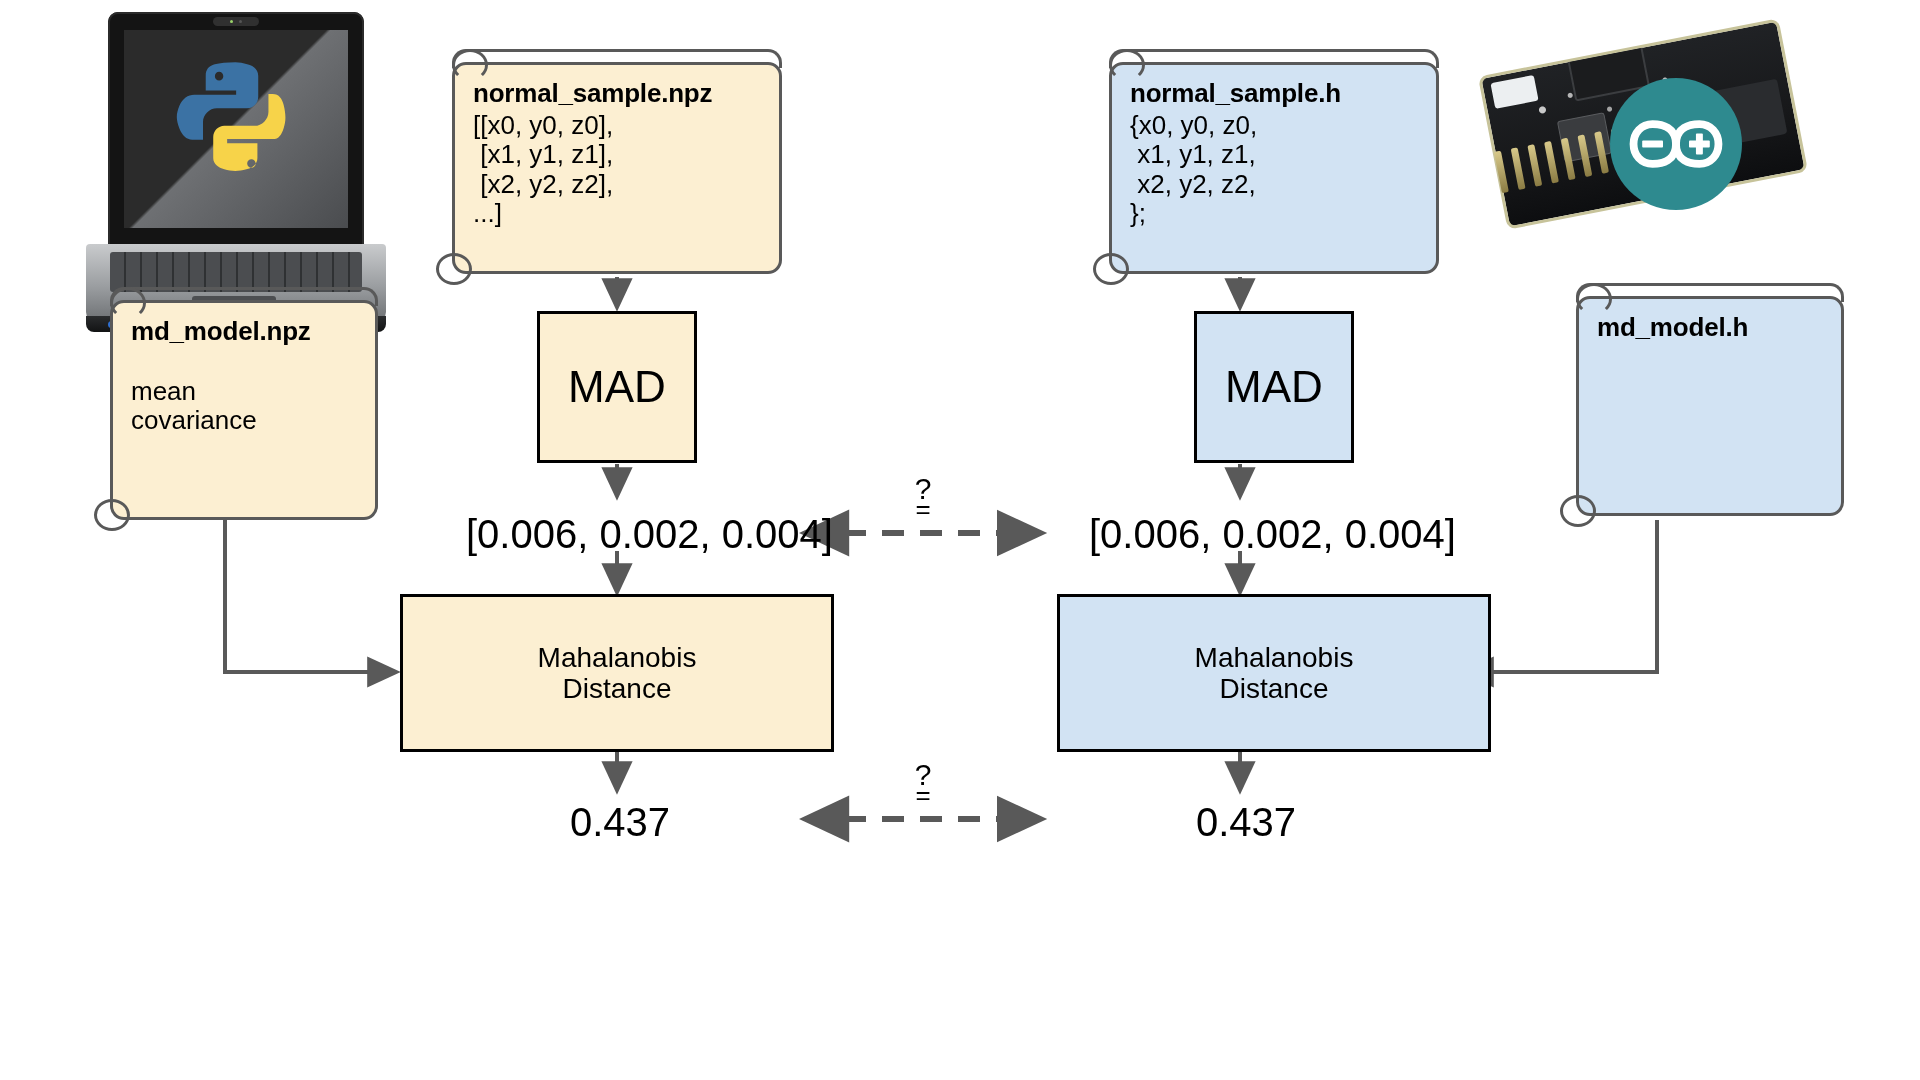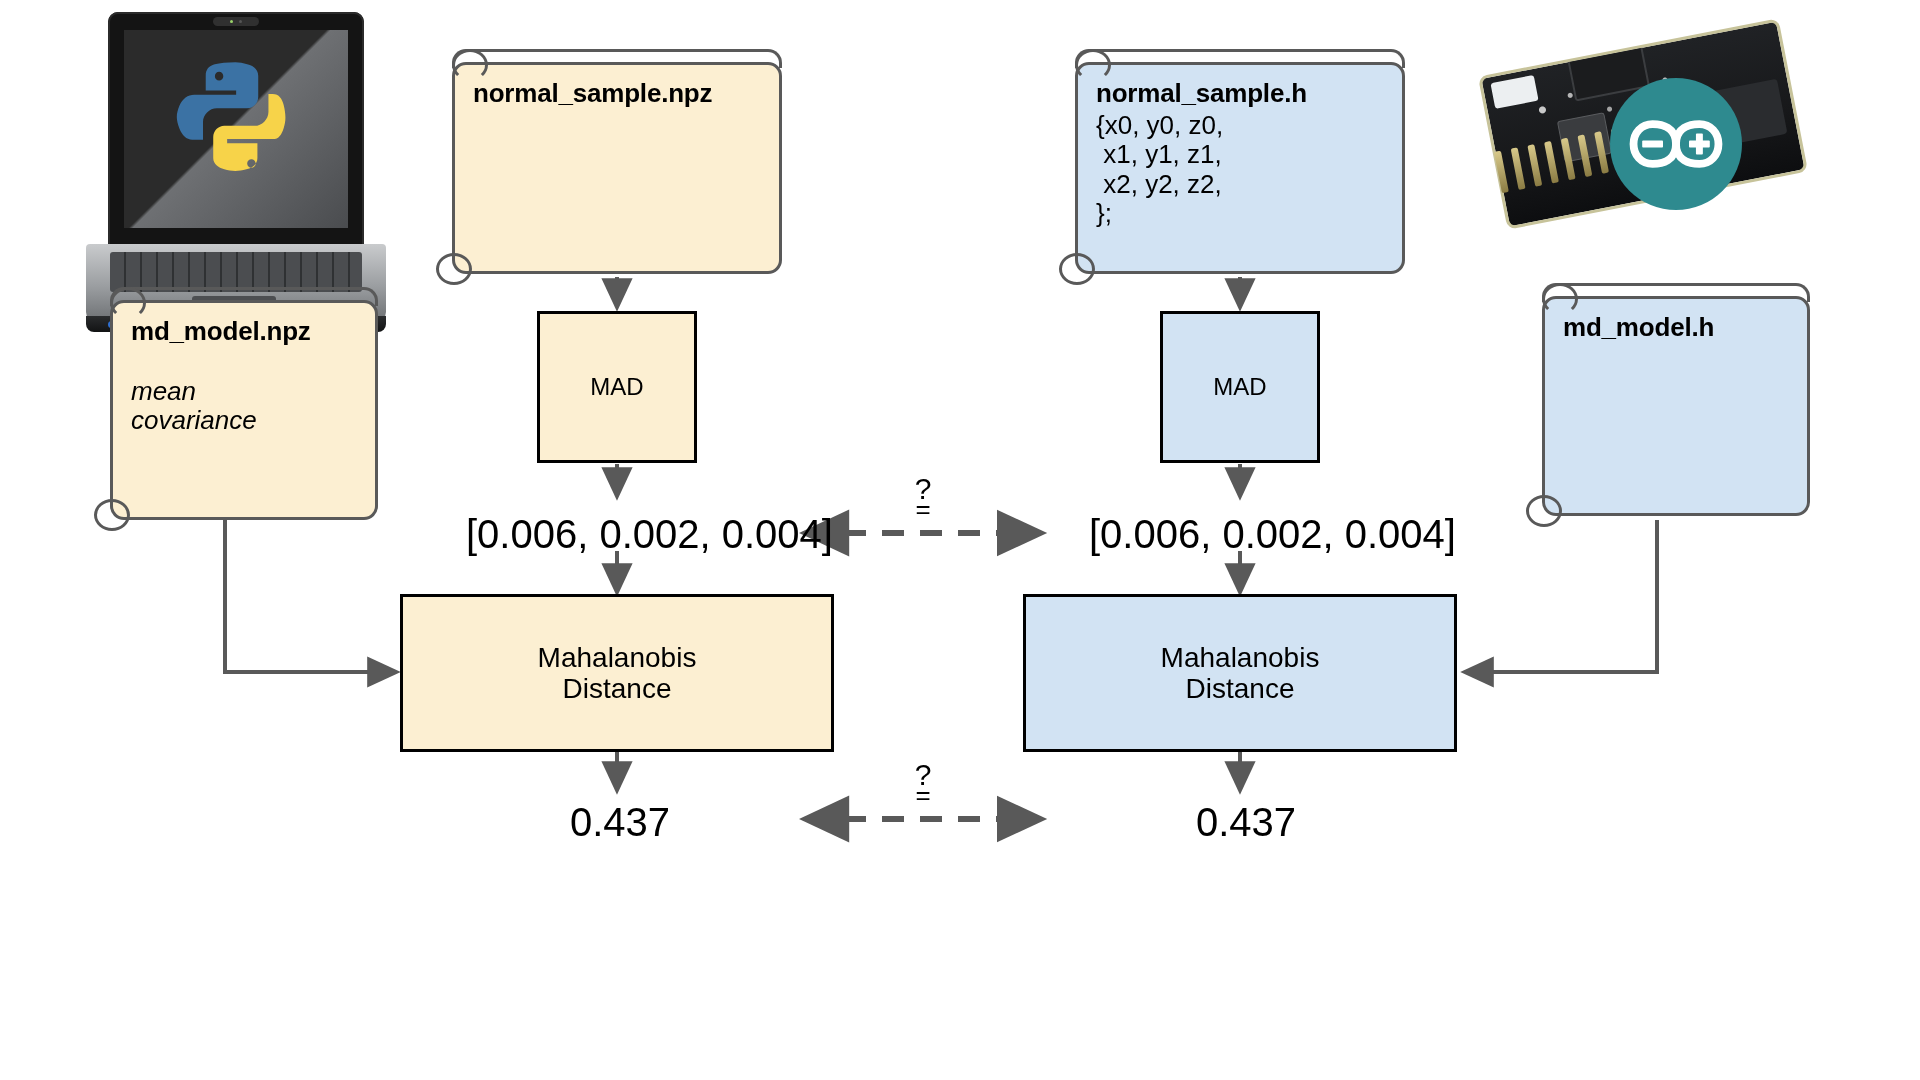--- a/index.html
+++ b/index.html
@@ -12,29 +12,29 @@
   .note{position:absolute;box-sizing:border-box;border:3px solid #595959;
         border-radius:14px;padding:14px 18px 10px 18px;}
   .note .curl{position:absolute;width:30px;height:26px;border:3px solid #595959;
         border-radius:50%;}
   .note .curl.tl{left:-3px;top:-16px;border-bottom-color:transparent;}
   .note .curl.bl{left:-19px;bottom:-14px;}
   .note .topbar{position:absolute;left:-3px;right:-3px;top:-16px;height:16px;
         border:3px solid #595959;border-bottom:none;border-radius:14px 14px 0 0;}
   .note-title{font-weight:bold;font-size:26px;letter-spacing:-0.2px;line-height:1.15;}
   .note-body{font-size:26px;line-height:1.13;white-space:pre;margin-top:2px;}
-  .note-body.spaced{margin-top:30px;font-style:italic;}
+  .note-body.spaced{margin-top:30px;}
 
   .cream{background:#fcefd2;}
-  .blue{background:#d2e3f3;}
+  .blue{background:#d2e3f3;margin-left:34px;}
 
   
   .procbox{position:absolute;box-sizing:border-box;border:3px solid #000;
            display:flex;align-items:center;justify-content:center;text-align:center;}
-  .procbox.mad{font-size:24px;}
+  .procbox.mad{font-size:44px;}
   .procbox.mahal{font-size:28px;line-height:1.12;}
 
   
   .value{position:absolute;font-size:40px;white-space:nowrap;}
 
   
   .qeq{position:absolute;text-align:center;line-height:1;color:#000;}
   .qeq .q{font-size:30px;display:block;height:26px;}
   .qeq .eq{font-size:26px;display:block;margin-top:-4px;}
 
@@ -196,20 +196,24 @@
         <rect x="83" y="23" width="8" height="24" fill="#ffffff" rx="1"></rect>
       </svg>
     </div>
   </div>
 
   <div class="note cream" style="left:452px;top:62px;width:330px;height:212px;">
     <div class="topbar"></div>
     <div class="curl tl"></div>
     <div class="curl bl"></div>
     <div class="note-title">normal_sample.npz</div>
+    <div class="note-body">[[x0, y0, z0],
+ [x1, y1, z1],
+ [x2, y2, z2],
+...]</div>
   </div>
 
   <div class="note cream" style="left:110px;top:300px;width:268px;height:220px;">
     <div class="topbar"></div>
     <div class="curl tl"></div>
     <div class="curl bl"></div>
     <div class="note-title">md_model.npz</div>
     <div class="note-body spaced">mean
 covariance</div>
   </div>

